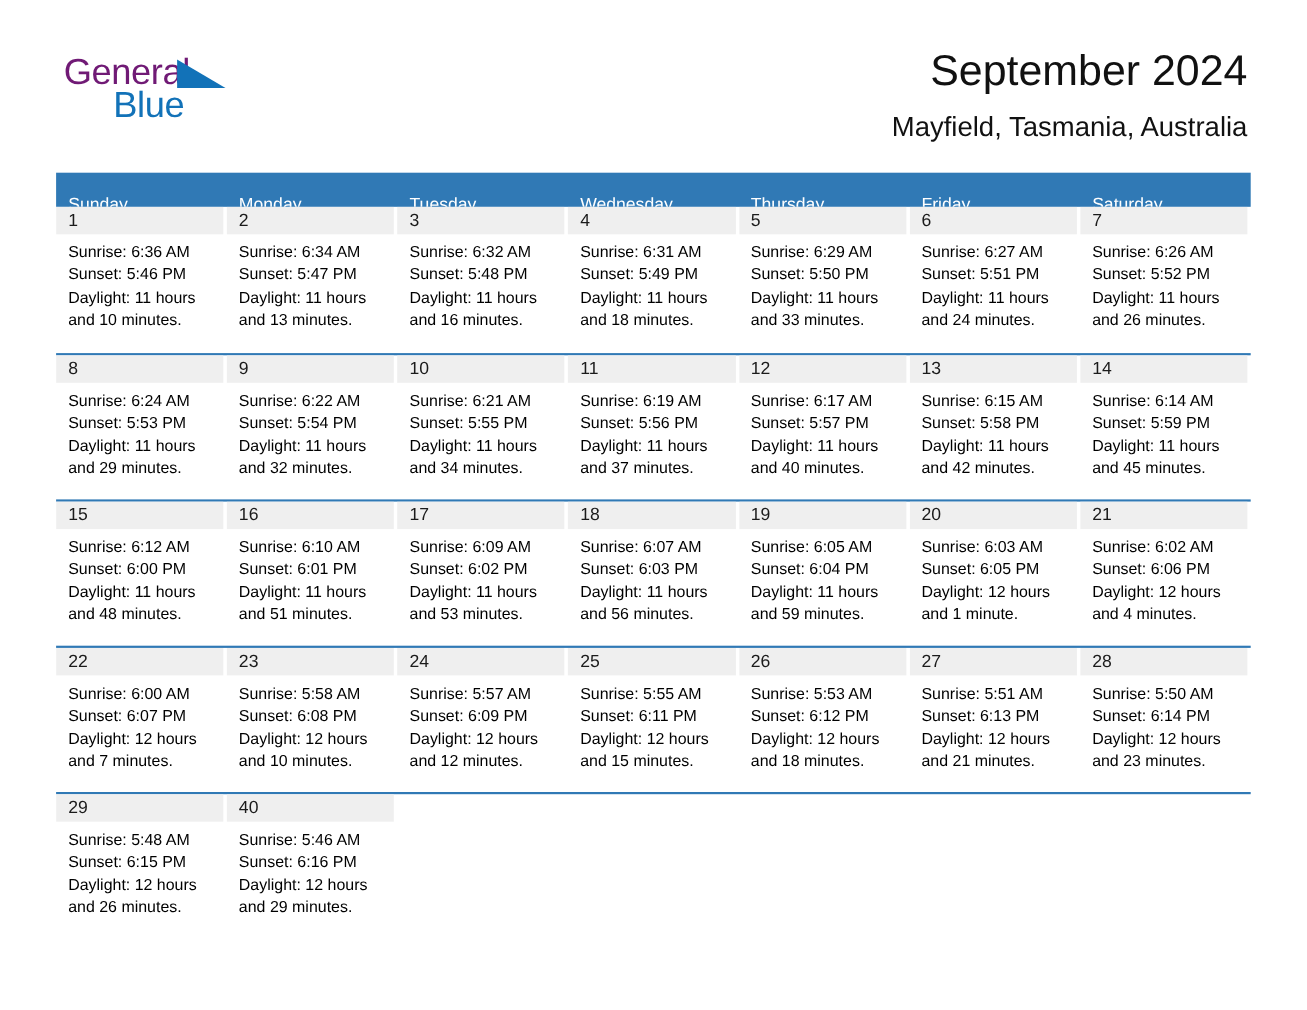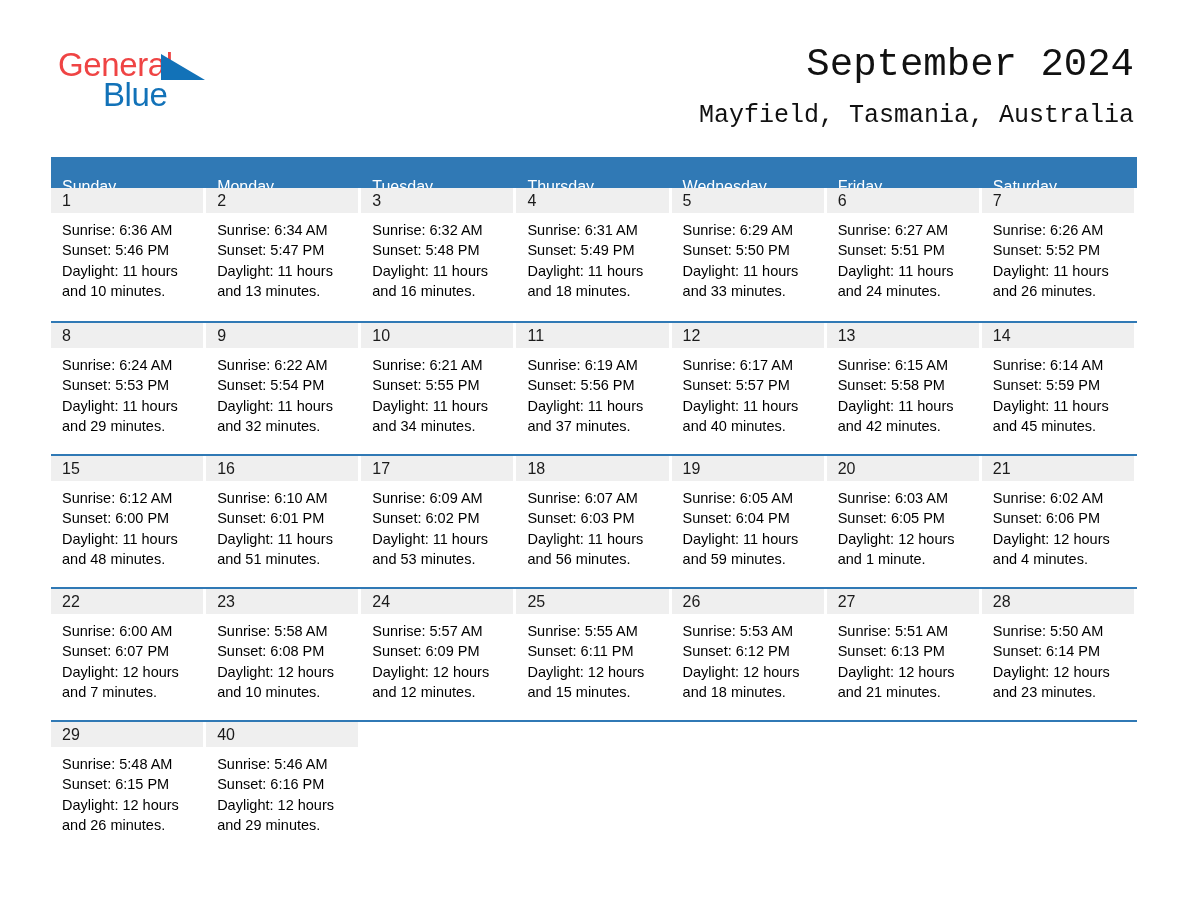--- a/index.html
+++ b/index.html
@@ -33,21 +33,21 @@
     position: absolute;
     left: 58px;
     top: 48px;
     width: 200px;
     height: 72px;
     user-select: none;
   }
   .logo-general {
     font-size: 33px;
     letter-spacing: -0.4px;
-    color: #ef4444;
+    color: #701a75;
     line-height: 34px;
     display: block;
     position: absolute;
     left: 0;
     top: 0;
   }
   .logo-tri {
     position: absolute;
     left: 103px;
     top: 6px;
@@ -62,21 +62,20 @@
     top: 30px;
     font-size: 33px;
     letter-spacing: -0.4px;
     color: #1272b8;
     line-height: 34px;
   }
 
   .title-block {
     text-align: right;
     padding-right: 2px;
-    font-family: Liberation Mono, monospace;
   }
   .cal-title {
     font-size: 39px;
     font-weight: normal;
     color: #111111;
     line-height: 46px;
     margin: 0;
     letter-spacing: 0px;
   }
   .cal-subtitle {
@@ -175,22 +174,22 @@
     </div>
 
   </div>
 
   <div class="calendar">
 
     <div class="weekday-row">
       <div class="weekday">Sunday</div>
       <div class="weekday">Monday</div>
       <div class="weekday">Tuesday</div>
+      <div class="weekday">Wednesday</div>
       <div class="weekday">Thursday</div>
-      <div class="weekday">Wednesday</div>
       <div class="weekday">Friday</div>
       <div class="weekday">Saturday</div>
     </div>
 
     <div id="weeks-container">
         <div class="week-row">
           <div class="day-cell">
             <div class="daynum-band">
               <div class="daynum">1</div>
             </div>

